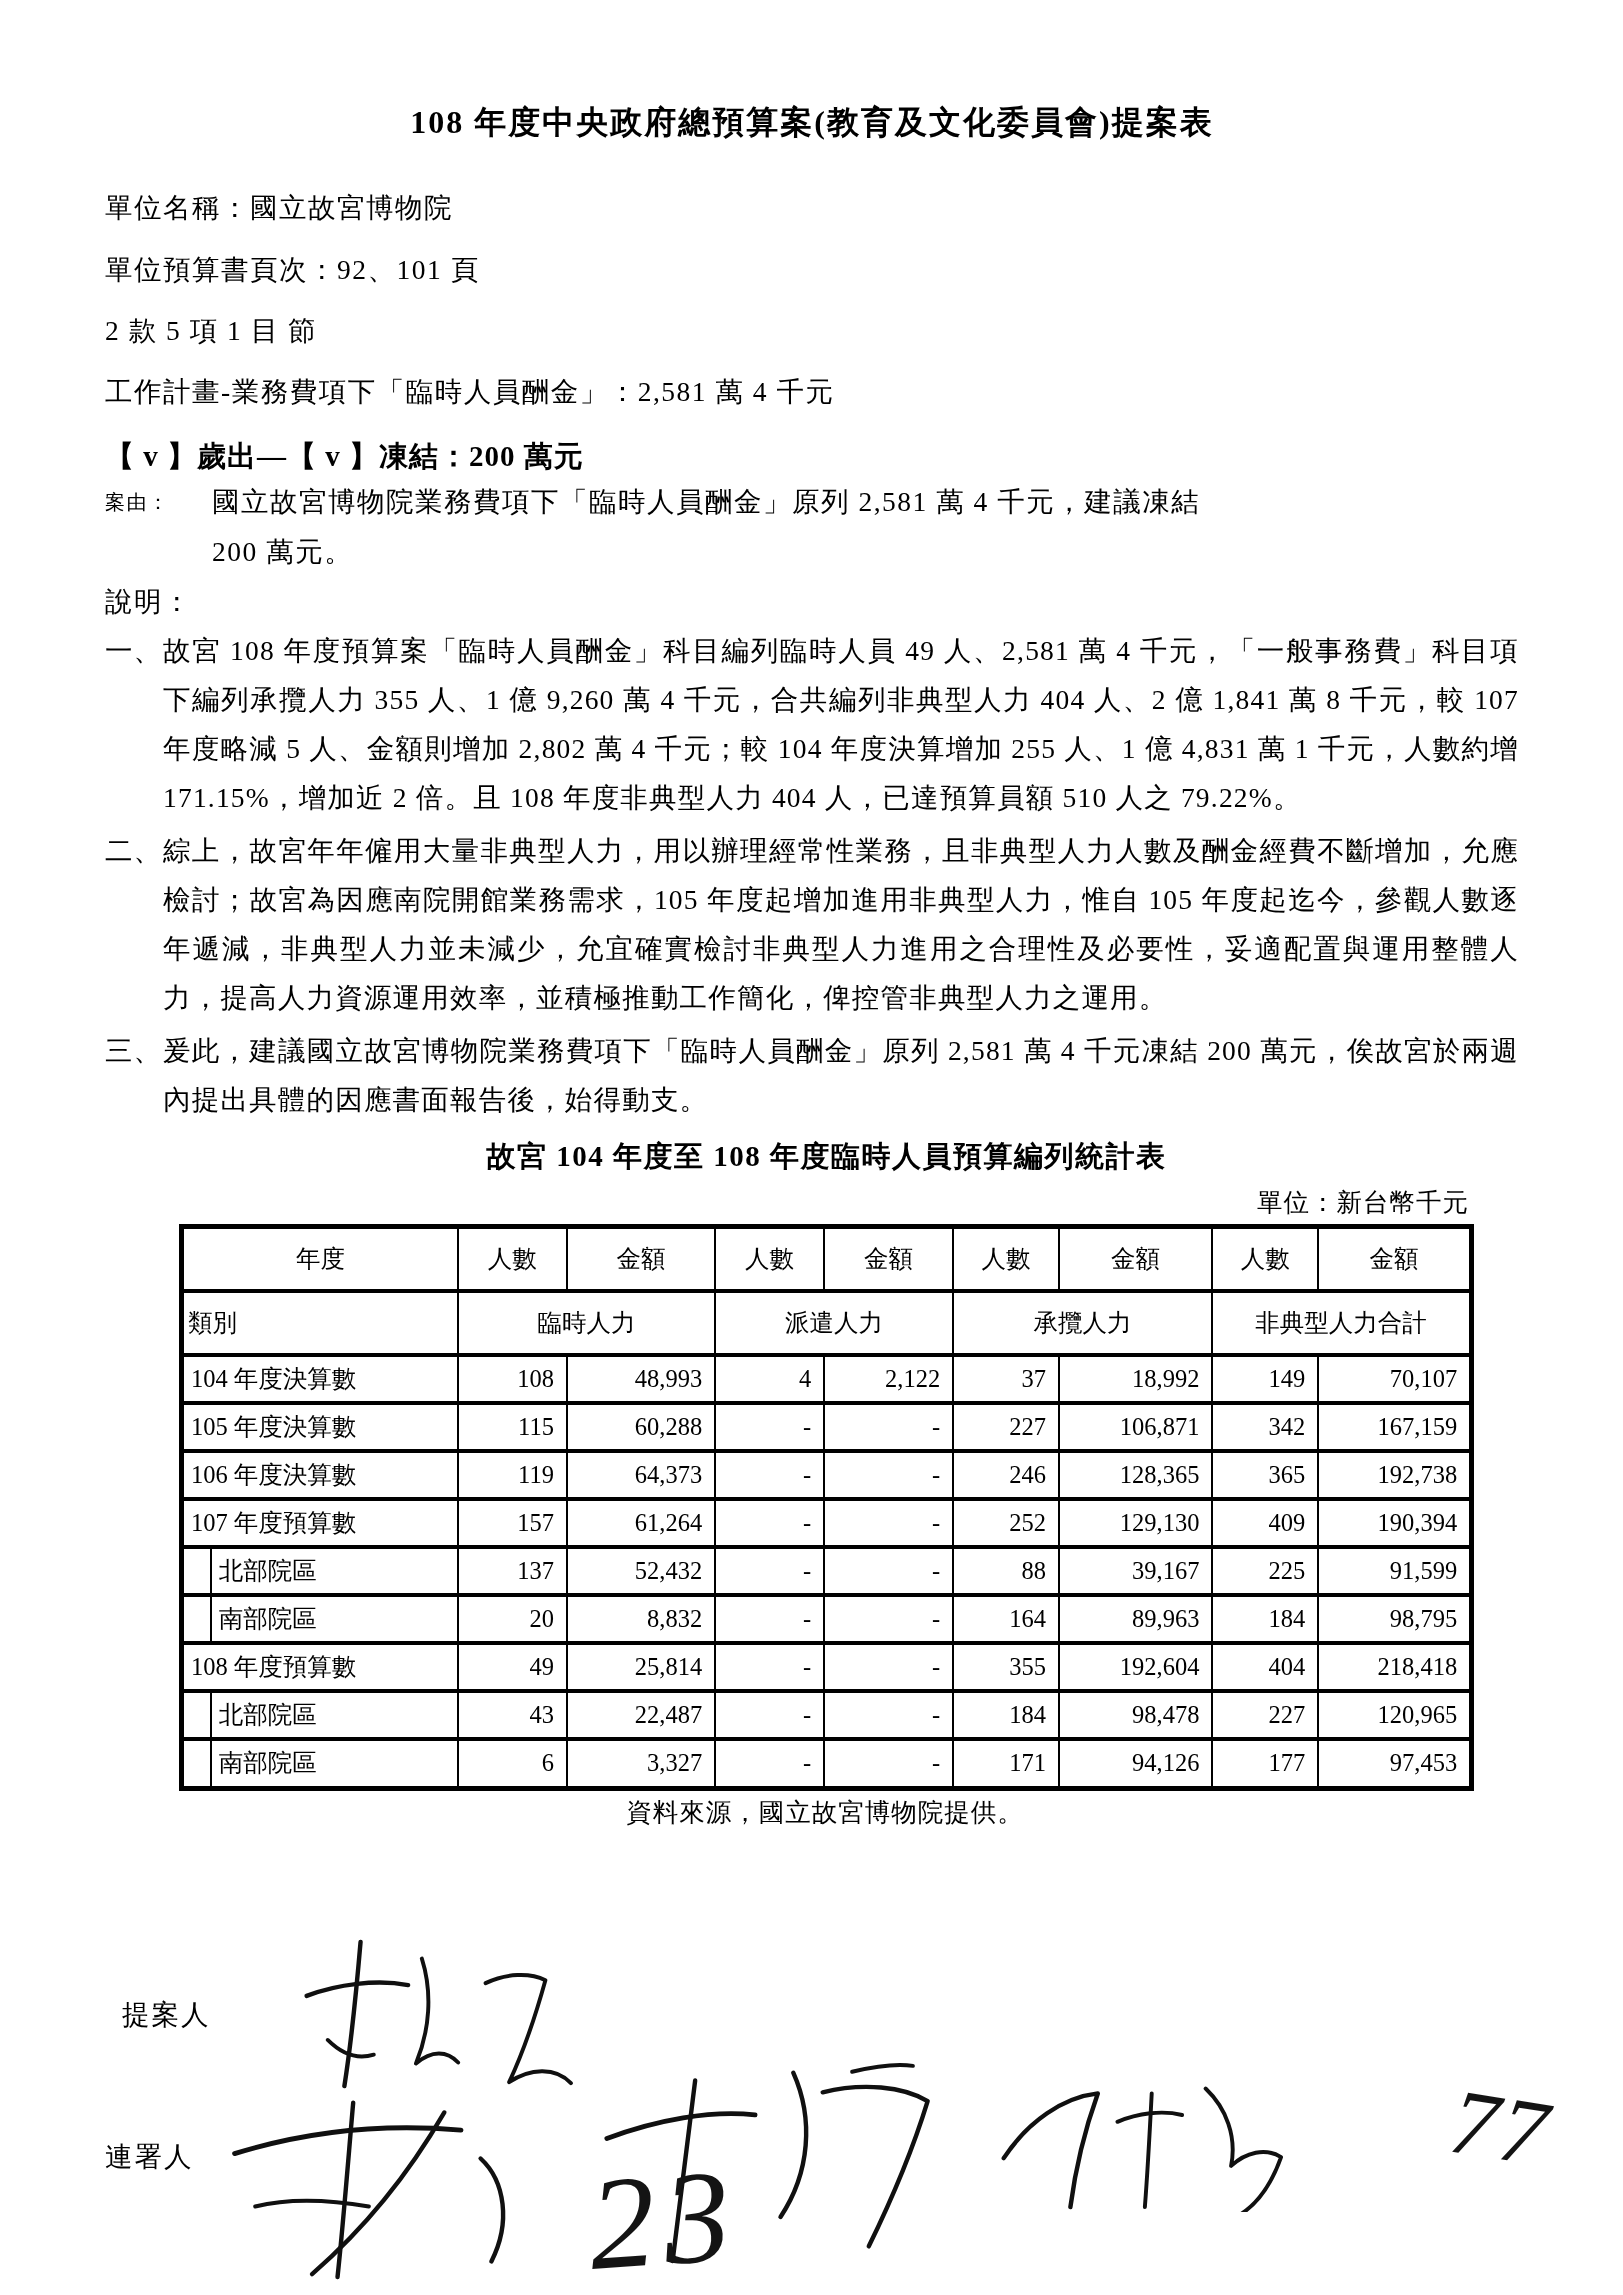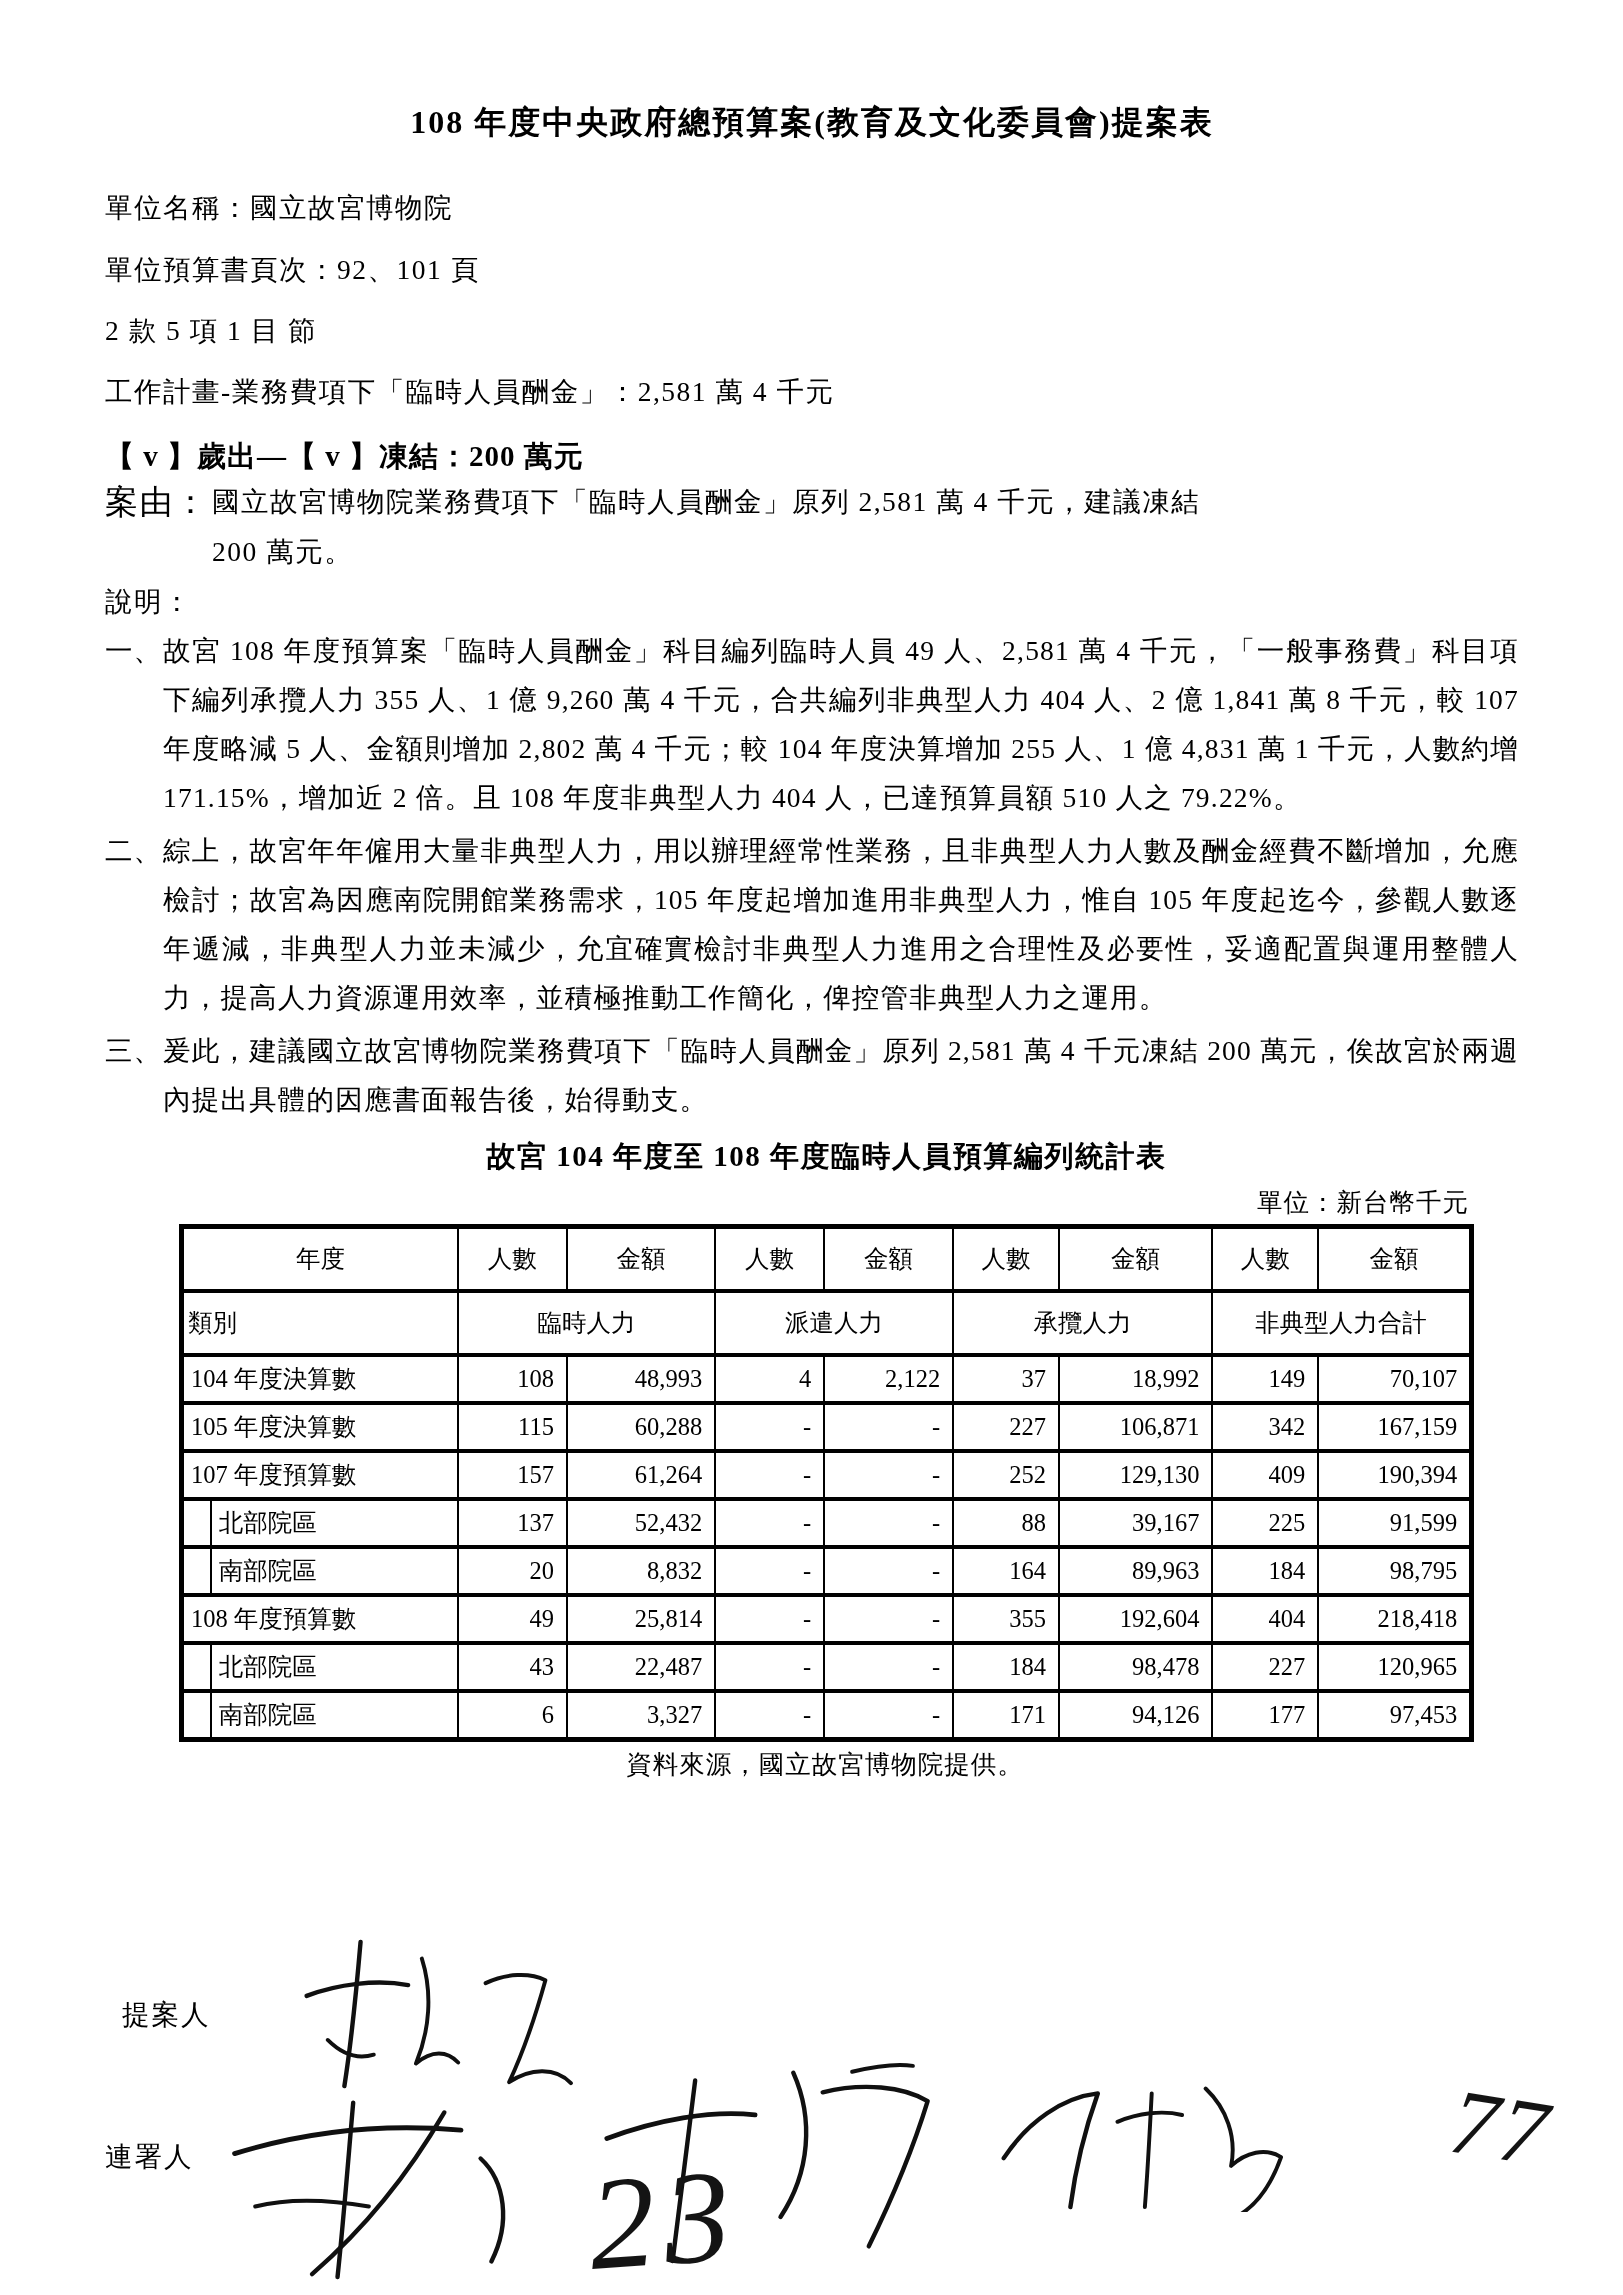--- a/index.html
+++ b/index.html
@@ -26,21 +26,21 @@
     margin-bottom:27px;
     white-space:nowrap;
   }
   .checkbox-line{
     font-size:29px;font-weight:bold;
     letter-spacing:1px;
     margin-top:8.8px;
     white-space:nowrap;
   }
   .case-block{display:flex;margin-bottom:8.8px;}
-  .case-label{flex:none;width:107px;font-size:33px;line-height:50px;letter-spacing:1.5px;}
+  .case-label{flex:none;width:107px;font-size:20px;line-height:50px;letter-spacing:1.5px;}
   .case-text{flex:1;font-size:27.5px;line-height:50px;letter-spacing:1.5px;}
   .case-text div{margin:0;}
   .expl-label{font-size:27.5px;line-height:1.22;letter-spacing:1.5px;margin-bottom:6.9px;}
   .item{display:flex;margin-bottom:3.9px;}
   .item-no{flex:none;width:58px;font-size:27.5px;line-height:49px;letter-spacing:1px;}
   .item-text{
     flex:1;font-size:27.5px;line-height:49px;letter-spacing:1.2px;
     text-align:justify;text-align-last:left;
   }
   .table-wrap{width:1295px;margin-left:74px;margin-top:14.7px;}
@@ -180,20 +180,31 @@
             <td class="num">115</td>
             <td class="num">60,288</td>
             <td class="num">-</td>
             <td class="num">-</td>
             <td class="num">227</td>
             <td class="num">106,871</td>
             <td class="num">342</td>
             <td class="num">167,159</td>
           </tr>
           <tr>
+            <td class="row-label" colspan="2">106 年度決算數</td>
+            <td class="num">119</td>
+            <td class="num">64,373</td>
+            <td class="num">-</td>
+            <td class="num">-</td>
+            <td class="num">246</td>
+            <td class="num">128,365</td>
+            <td class="num">365</td>
+            <td class="num">192,738</td>
+          </tr>
+          <tr>
             <td class="row-label" colspan="2">107 年度預算數</td>
             <td class="num">157</td>
             <td class="num">61,264</td>
             <td class="num">-</td>
             <td class="num">-</td>
             <td class="num">252</td>
             <td class="num">129,130</td>
             <td class="num">409</td>
             <td class="num">190,394</td>
           </tr>

